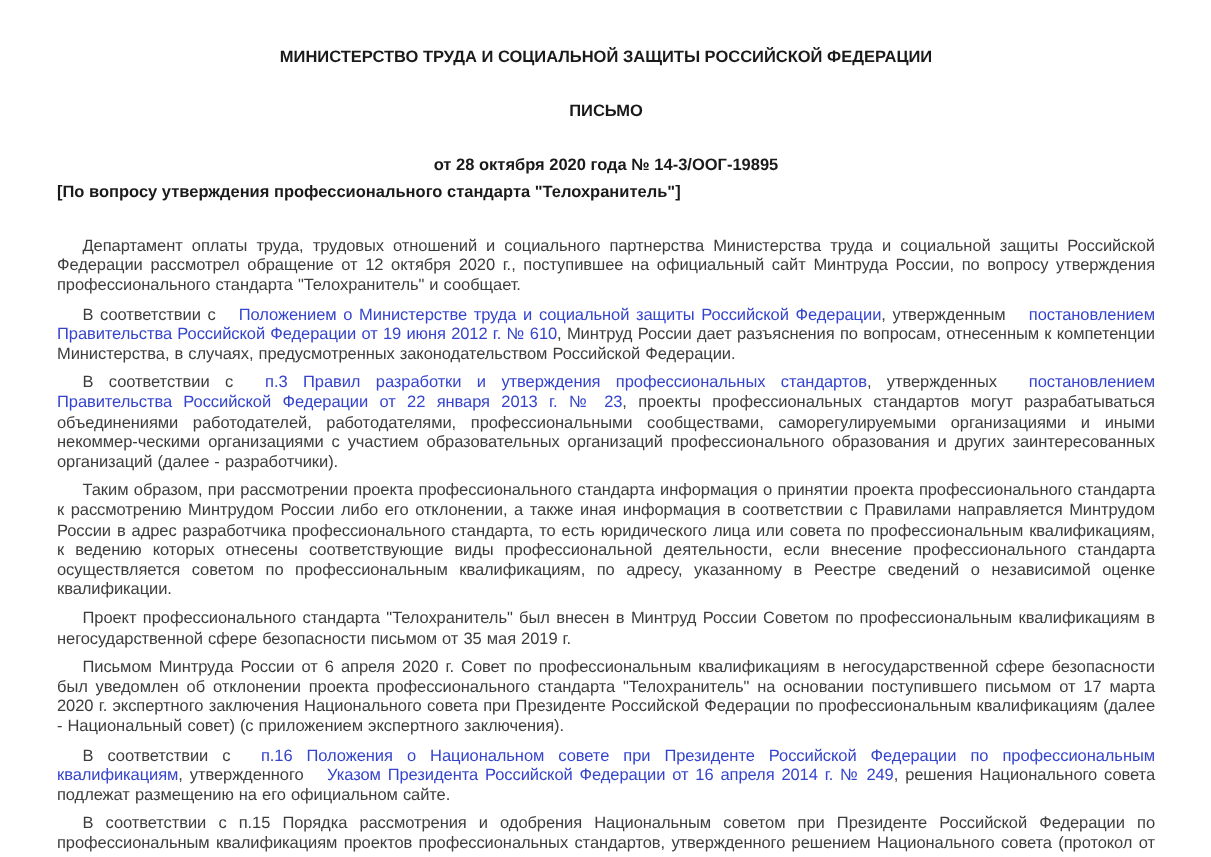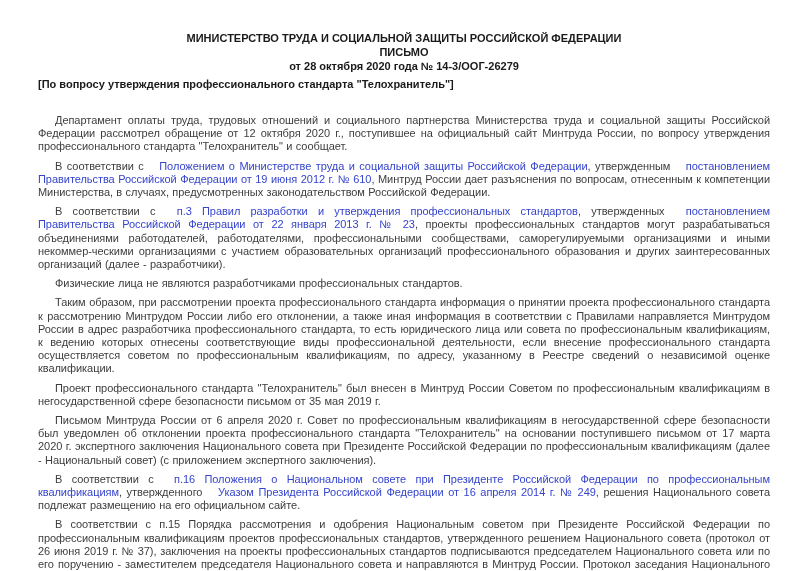--- a/index.html
+++ b/index.html
@@ -17,21 +17,21 @@
     padding: 32px 37px 0 38px;
     background: var(--page-bg, #ffffff);
   }
   .doc-header { text-align: center; }
   .hline {
     font-weight: 700;
     font-size: 11px;
     line-height: 13px;
     color: var(--heading-color, #1a1a1a);
   }
-  .hline + .hline { margin-top: 1px; }
+  .hline + .hline { margin-top: 23px; }
   .doc-subject {
     margin-top: 5px;
     font-weight: 700;
     font-size: 11px;
     line-height: 13px;
     text-align: left;
     color: var(--heading-color, #1a1a1a);
   }
   .doc-body { margin-top: 23px; }
   .para {
@@ -49,27 +49,26 @@
     padding-left: 11px;
   }
 </style>
 </head>
 <body>
 
 <div class="page">
   <div class="doc-header">
     <div class="hline">МИНИСТЕРСТВО ТРУДА И СОЦИАЛЬНОЙ ЗАЩИТЫ РОССИЙСКОЙ ФЕДЕРАЦИИ</div>
     <div class="hline">ПИСЬМО</div>
-    <div class="hline">от 28 октября 2020 года № 14-3/ООГ-26279</div>
+    <div class="hline">от 28 октября 2020 года № 14-3/ООГ-19895</div>
     <div class="doc-subject">[По вопросу утверждения профессионального стандарта "Телохранитель"]</div>
   </div>
   <div class="doc-body">
       <p class="para"><span>Департамент оплаты труда, трудовых отношений и социального партнерства Министерства труда и социальной защиты Российской Федерации рассмотрел обращение от 12 октября 2020 г., поступившее на официальный сайт Минтруда России, по вопросу утверждения профессионального стандарта "Телохранитель" и сообщает.</span></p>
       <p class="para"><span>В соответствии с </span><span class="doc-link">Положением о Министерстве труда и социальной защиты Российской Федерации</span><span>, утвержденным </span><span class="doc-link">постановлением Правительства Российской Федерации от 19 июня 2012 г. № 610</span><span>, Минтруд России дает разъяснения по вопросам, отнесенным к компетенции Министерства, в случаях, предусмотренных законодательством Российской Федерации.</span></p>
       <p class="para"><span>В соответствии с </span><span class="doc-link">п.3 Правил разработки и утверждения профессиональных стандартов</span><span>, утвержденных </span><span class="doc-link">постановлением Правительства Российской Федерации от 22 января 2013 г. № 23</span><span>, проекты профессиональных стандартов могут разрабатываться объединениями работодателей, работодателями, профессиональными сообществами, саморегулируемыми организациями и иными некоммер-ческими организациями с участием образовательных организаций профессионального образования и других заинтересованных организаций (далее - разработчики).</span></p>
-      <p class="para"><span>Физические лица не являются разработчиками профессиональных стандартов.</span></p>
       <p class="para"><span>Таким образом, при рассмотрении проекта профессионального стандарта информация о принятии проекта профессионального стандарта к рассмотрению Минтрудом России либо его отклонении, а также иная информация в соответствии с Правилами направляется Минтрудом России в адрес разработчика профессионального стандарта, то есть юридического лица или совета по профессиональным квалификациям, к ведению которых отнесены соответствующие виды профессиональной деятельности, если внесение профессионального стандарта осуществляется советом по профессиональным квалификациям, по адресу, указанному в Реестре сведений о независимой оценке квалификации.</span></p>
       <p class="para"><span>Проект профессионального стандарта "Телохранитель" был внесен в Минтруд России Советом по профессиональным квалификациям в негосударственной сфере безопасности письмом от 35 мая 2019 г.</span></p>
       <p class="para"><span>Письмом Минтруда России от 6 апреля 2020 г. Совет по профессиональным квалификациям в негосударственной сфере безопасности был уведомлен об отклонении проекта профессионального стандарта "Телохранитель" на основании поступившего письмом от 17 марта 2020 г. экспертного заключения Национального совета при Президенте Российской Федерации по профессиональным квалификациям (далее - Национальный совет) (с приложением экспертного заключения).</span></p>
       <p class="para"><span>В соответствии с </span><span class="doc-link">п.16 Положения о Национальном совете при Президенте Российской Федерации по профессиональным квалификациям</span><span>, утвержденного </span><span class="doc-link">Указом Президента Российской Федерации от 16 апреля 2014 г. № 249</span><span>, решения Национального совета подлежат размещению на его официальном сайте.</span></p>
       <p class="para"><span>В соответствии с п.15 Порядка рассмотрения и одобрения Национальным советом при Президенте Российской Федерации по профессиональным квалификациям проектов профессиональных стандартов, утвержденного решением Национального совета (протокол от 26 июня 2019 г. № 37), заключения на проекты профессиональных стандартов подписываются председателем Национального совета или по его поручению - заместителем председателя Национального совета и направляются в Минтруд России. Протокол заседания Национального совета и приложения к нему, а также заключение по проекту профессионального стандарта имеют дату и номер и размещаются на официальном сайте Национального совета.</span></p>
     </div>
 </div>
 
 </body></html>

